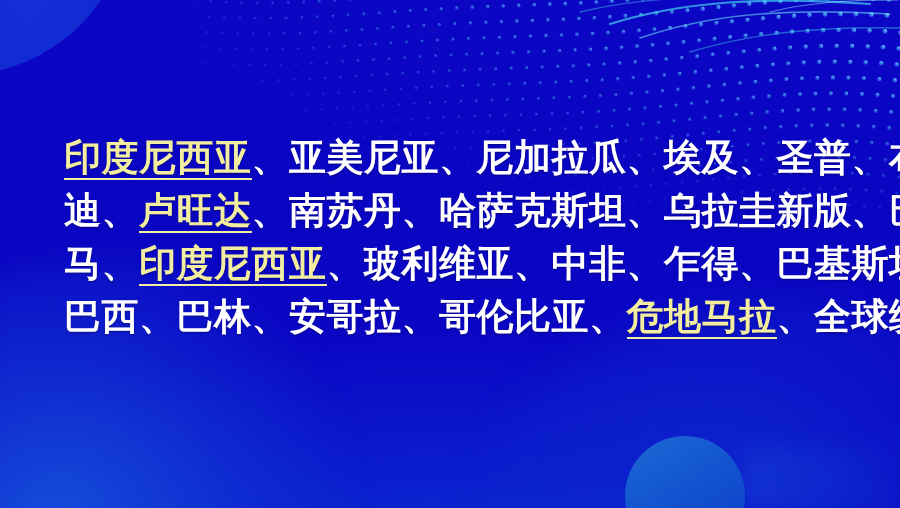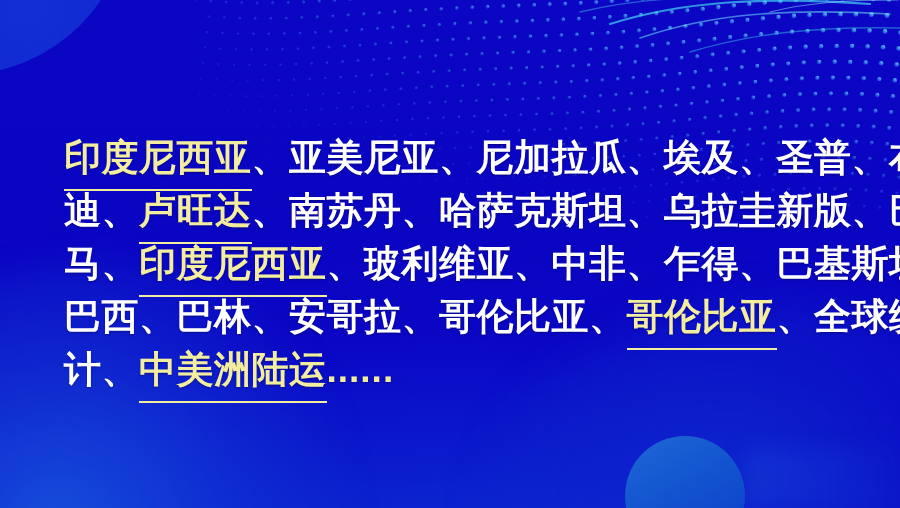--- a/index.html
+++ b/index.html
@@ -114,21 +114,21 @@
     line-height: 53px;
     color: #ffffff;
     font-weight: 700;
     letter-spacing: .5px;
     white-space: nowrap;
     text-shadow: 0 1px 2px rgba(0,0,20,.35);
   }
   .hl {
     color: #f3edA0;
     border-bottom: 2px solid #f3eda0;
-    padding-bottom: 11px;
+    padding-bottom: 0;
   }
   .tail {
     color: #f3eda0;
     letter-spacing: 1px;
   }
 </style>
 </head>
 <body>
 
 <div id="slide">
@@ -911,22 +911,19 @@
 
     <div class="text-line">
       <span>迪、</span><span class="hl">卢旺达</span><span>、南苏丹、哈萨克斯坦、乌拉圭新版、巴拿</span>
     </div>
 
     <div class="text-line">
       <span>马、</span><span class="hl">印度尼西亚</span><span>、玻利维亚、中非、乍得、巴基斯坦、</span>
     </div>
 
     <div class="text-line">
-      <span>巴西、巴林、安哥拉、哥伦比亚、</span><span class="hl">哥伦比亚</span><span>、全球统</span>
+      <span>巴西、巴林、安哥拉、哥伦比亚、</span><span class="hl">危地马拉</span><span>、全球统</span>
     </div>
 
-    <div class="text-line">
-      <span>计、</span><span class="hl">中美洲陆运</span><span class="tail">......</span>
-    </div>
 
   </div>
 
 </div>
 
 </body></html>

